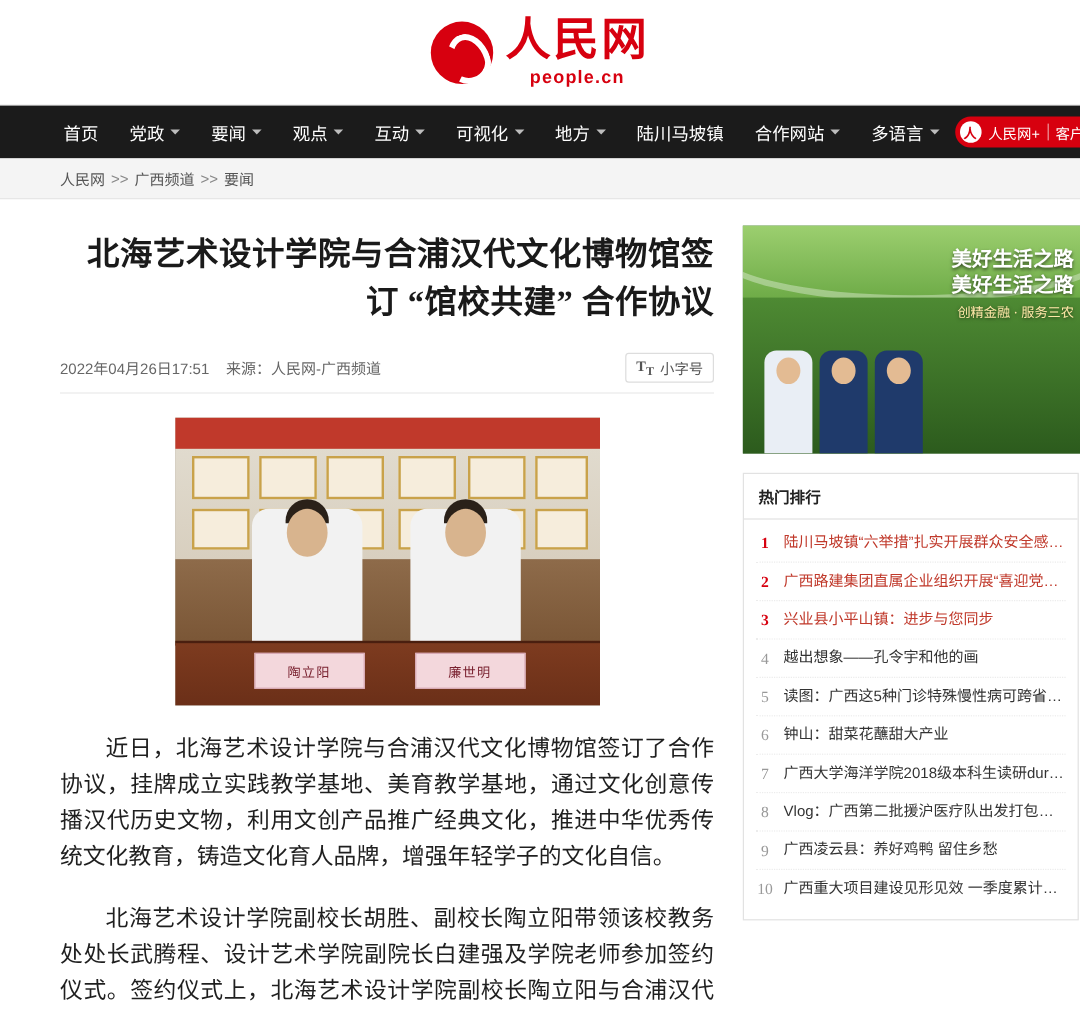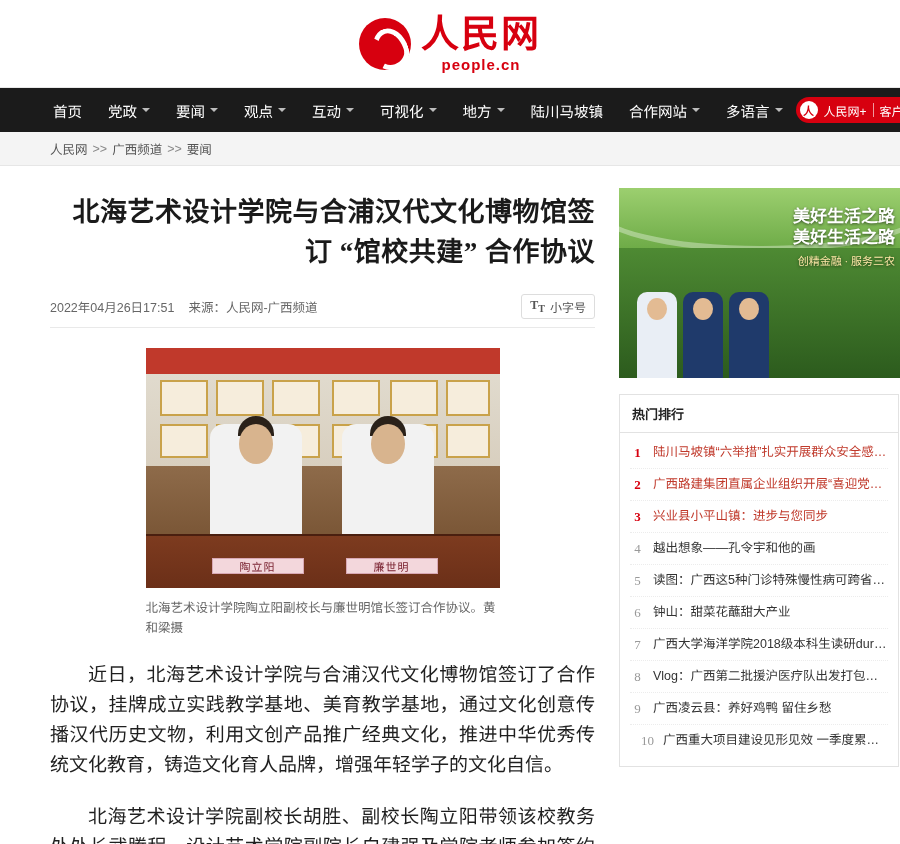--- a/index.html
+++ b/index.html
@@ -174,21 +174,21 @@
   }
   .photo .head {
     position:absolute; width:34px; height:40px; border-radius:50%;
     background:#d8b48e;
   }
   .photo .hair{
     position:absolute; width:36px; height:20px; border-radius:18px 18px 0 0;
     background:#2a2119;
   }
   .photo .nameplate {
-    position:absolute; bottom:14px; width:92px; height:16px;
+    position:absolute; bottom:14px; width:92px; height:30px;
     background:#f3d7dc; border:1px solid #d8a8b4;
     color:#7a2230; font-size:11px;
     display:flex; align-items:center; justify-content:center;
     letter-spacing:1px;
   }
   .caption {
     width: 354px;
     margin: 10px auto 0 auto;
     font-size: 12.5px;
     line-height: 20px;
@@ -248,21 +248,21 @@
     font-size: 13px; font-weight: bold; color: #222;
   }
   .rank-list { padding: 4px 10px 10px 10px; }
   .rank-item {
     display: flex; align-items: flex-start; gap: 8px;
     padding: 7px 0;
     font-size: 12.5px; line-height: 17px; color: #333;
     border-bottom: 1px dotted #ececec;
     cursor: pointer;
   }
-  .rank-item:last-child { border-bottom: none; margin-left: 10px; }
+  .rank-item:last-child { border-bottom: none; }
   .rank-num {
     width: 15px; flex: none; text-align: center;
     font-family: "Liberation Serif", serif; font-size: 13px;
   }
   .rank-num.hot { color: #d7000f; font-weight: bold; }
   .rank-num.cool { color: #999; }
   .rank-text {
     flex: 1 1 auto;
     white-space: nowrap; overflow: hidden; text-overflow: ellipsis;
   }
@@ -379,21 +379,20 @@
           <div class="hair" style="left:92px; bottom:152px;"></div>
           <div class="head" style="left:93px; bottom:124px;"></div>
           <div class="person" style="left:196px;"></div>
           <div class="hair" style="left:224px; bottom:152px;"></div>
           <div class="head" style="left:225px; bottom:124px;"></div>
           <div class="deskline"></div>
           <div class="desk"></div>
           <div class="nameplate" style="left:66px;">陶立阳</div>
           <div class="nameplate" style="left:200px;">廉世明</div>
         </div>
-        <div class="caption">北海艺术设计学院陶立阳副校长与廉世明馆长签订合作协议。黄和梁摄</div>
       </div>
 
       <div class="article">
         <p>近日，北海艺术设计学院与合浦汉代文化博物馆签订了合作协议，挂牌成立实践教学基地、美育教学基地，通过文化创意传播汉代历史文物，利用文创产品推广经典文化，推进中华优秀传统文化教育，铸造文化育人品牌，增强年轻学子的文化自信。</p>
         <p>北海艺术设计学院副校长胡胜、副校长陶立阳带领该校教务处处长武腾程、设计艺术学院副院长白建强及学院老师参加签约仪式。签约仪式上，北海艺术设计学院副校长陶立阳与合浦汉代文化博物馆馆长廉世明共同签署“馆校共建”协议，挂牌建立实践教学基地、美育教学基地。双方领导表示在以后的合作中，将以馆校共建为契机，通过研究馆藏文物历史文化，共同建设《文创产品设计》课程，合作编写教材，并成立“碧海丝路文创产品开发中心”进行文化艺术品创作与文旅产品设计开发。在博物馆开辟产学研基地和作品展示中心，对产品研究开发的成果进行展示和销售，充分发挥双方各自优势和特色，打造有特色、有亮点的德育工程，共同为学生成长成才营造良好的学</p>
       </div>
     </div>
 
     <div class="side-col">
       <div class="ad">

